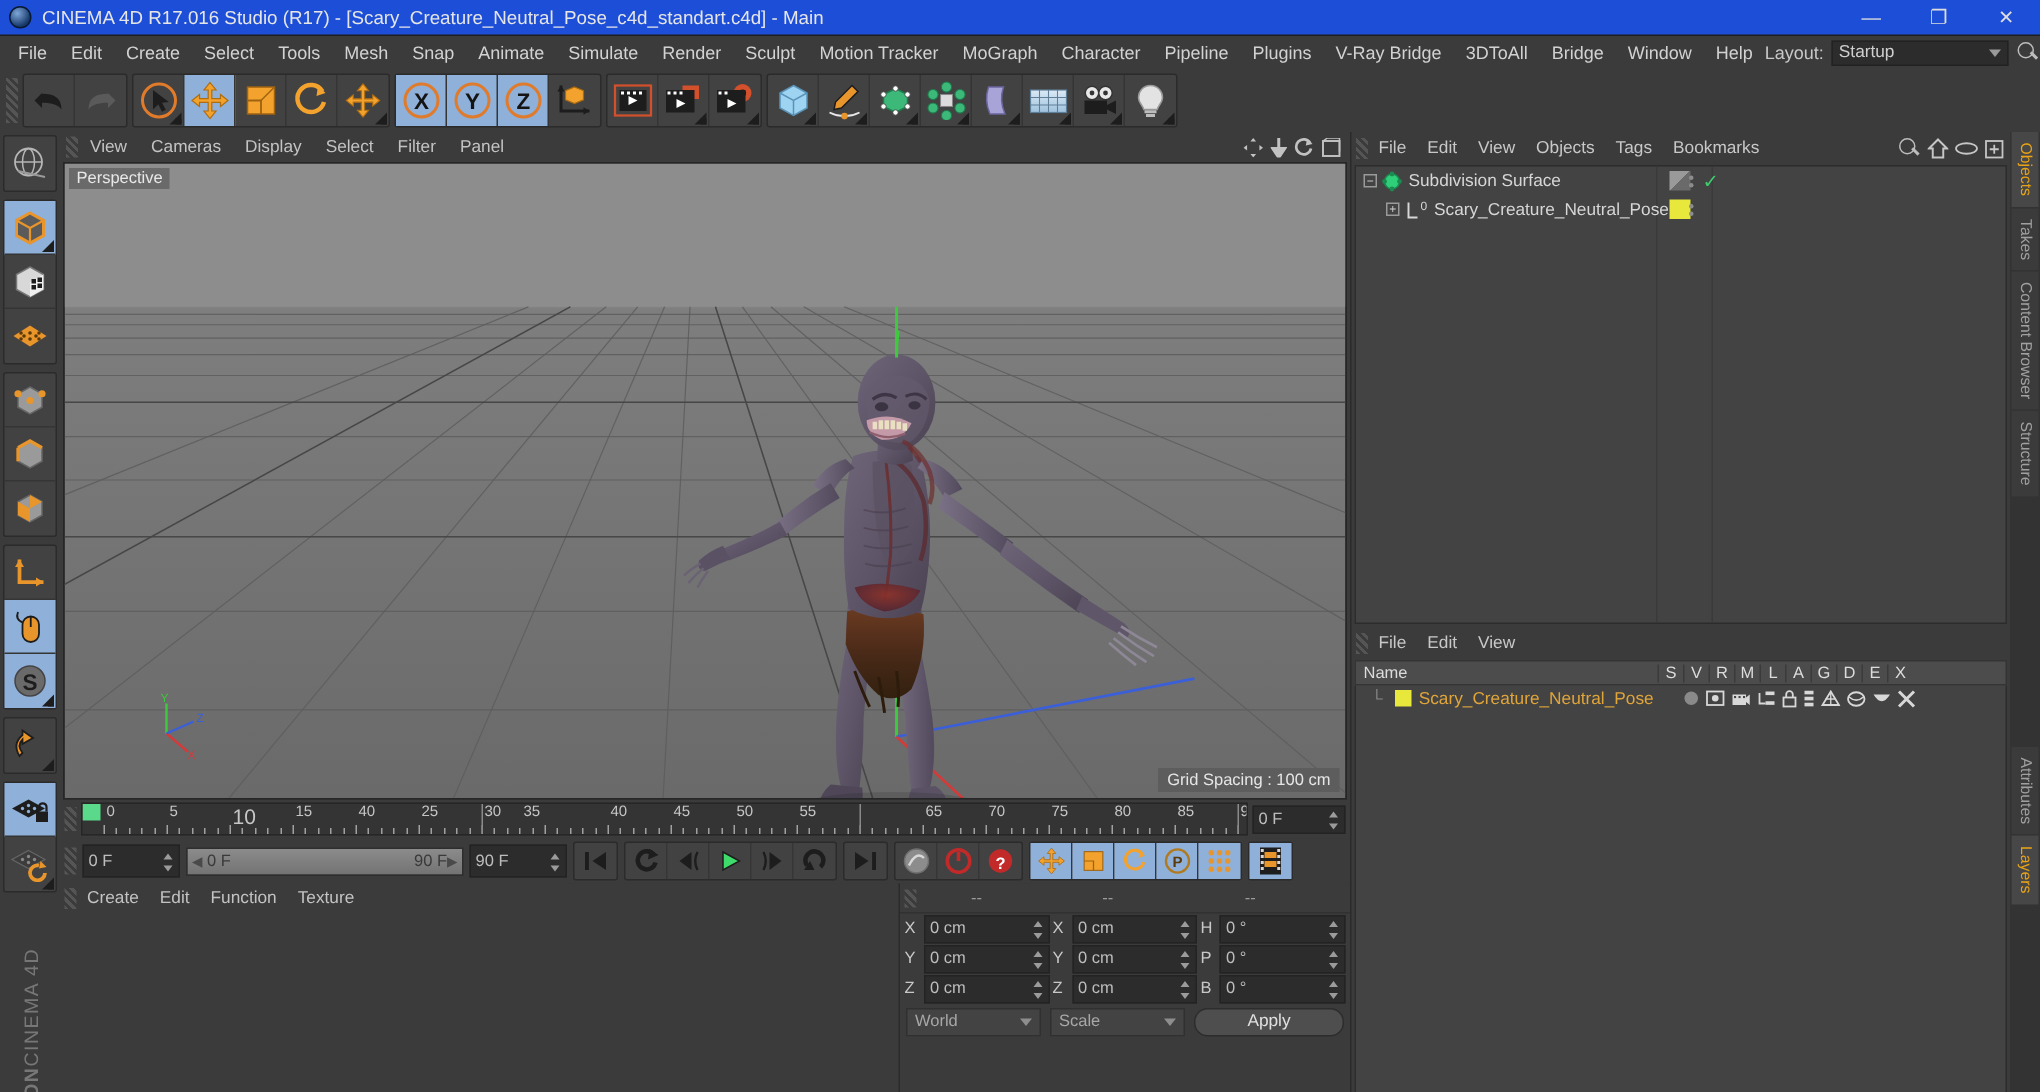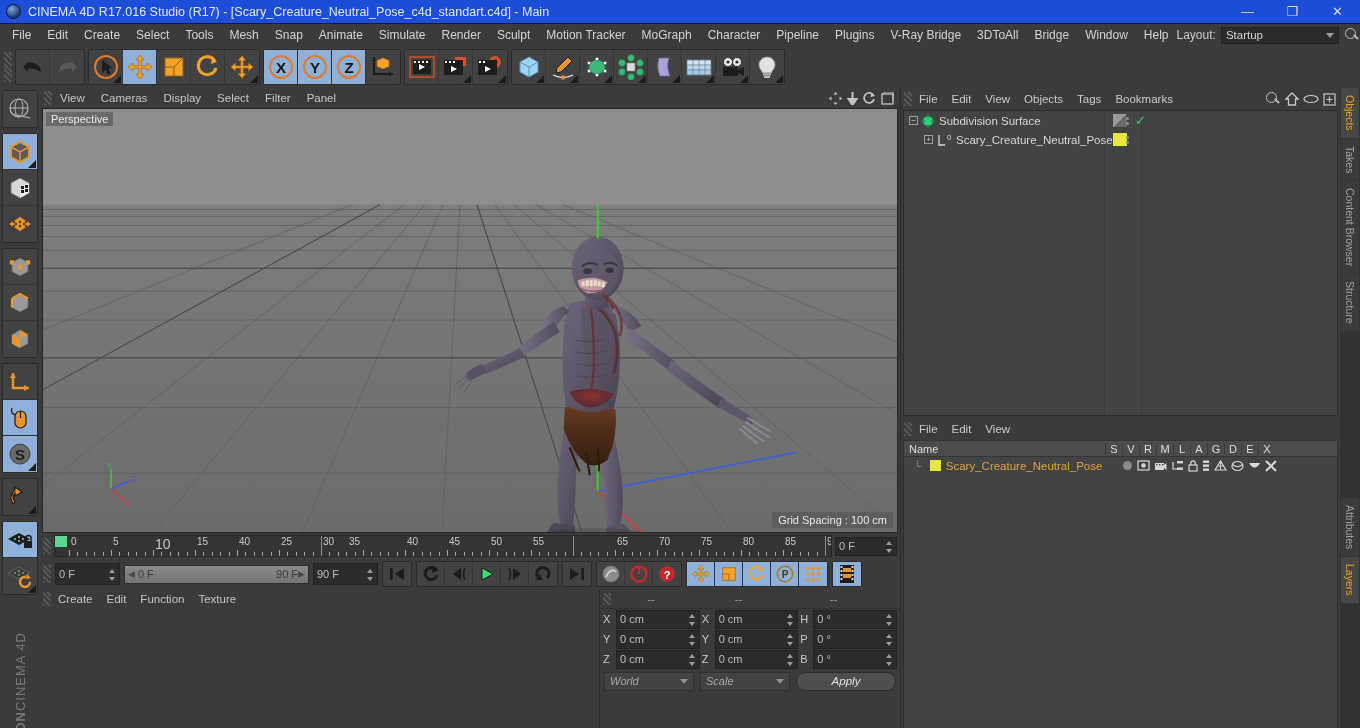--- a/index.html
+++ b/index.html
@@ -136,21 +136,21 @@
   .mat.sel .matsph { outline:1px solid #e8a317; }
 
   .coordpanel { width:300px; background:#3b3b3b; flex:0 0 300px;
     display:flex; flex-direction:column; }
   .coordhead { height:20px; display:flex; align-items:center; font-size:11px;
     color:#9c9c9c; border-bottom:1px solid #313131; }
   .coordhead .c { text-align:center; }
   .crow { display:flex; align-items:center; height:20px; padding:0 3px; gap:2px; }
   .clabel { width:11px; font-size:11px; color:#c8c8c8; }
   .cfield { flex:1 1 0; min-width:0; }
-  .crow2 { display:flex; align-items:center; height:24px; padding:2px 4px; gap:6px;font-style:italic; }
+  .crow2 { display:flex; align-items:center; height:24px; padding:2px 4px; gap:6px; }
   .dsel { flex:1 1 0; height:19px; background:#434343; border:1px solid #303030;
     display:flex; align-items:center; padding:0 5px; color:#a8a8a8; font-size:11px;
     position:relative;}
   .dsel .car { position:absolute; right:5px; width:0;height:0;
     border-left:4px solid transparent;border-right:4px solid transparent;
     border-top:5px solid #8d8d8d; }
   .applybtn { width:100px; height:19px; background:#4e4e4e; border:1px solid #2d2d2d;
     border-radius:9px; color:#e0e0e0; font-size:11.5px; display:flex;
     align-items:center; justify-content:center; }
 

